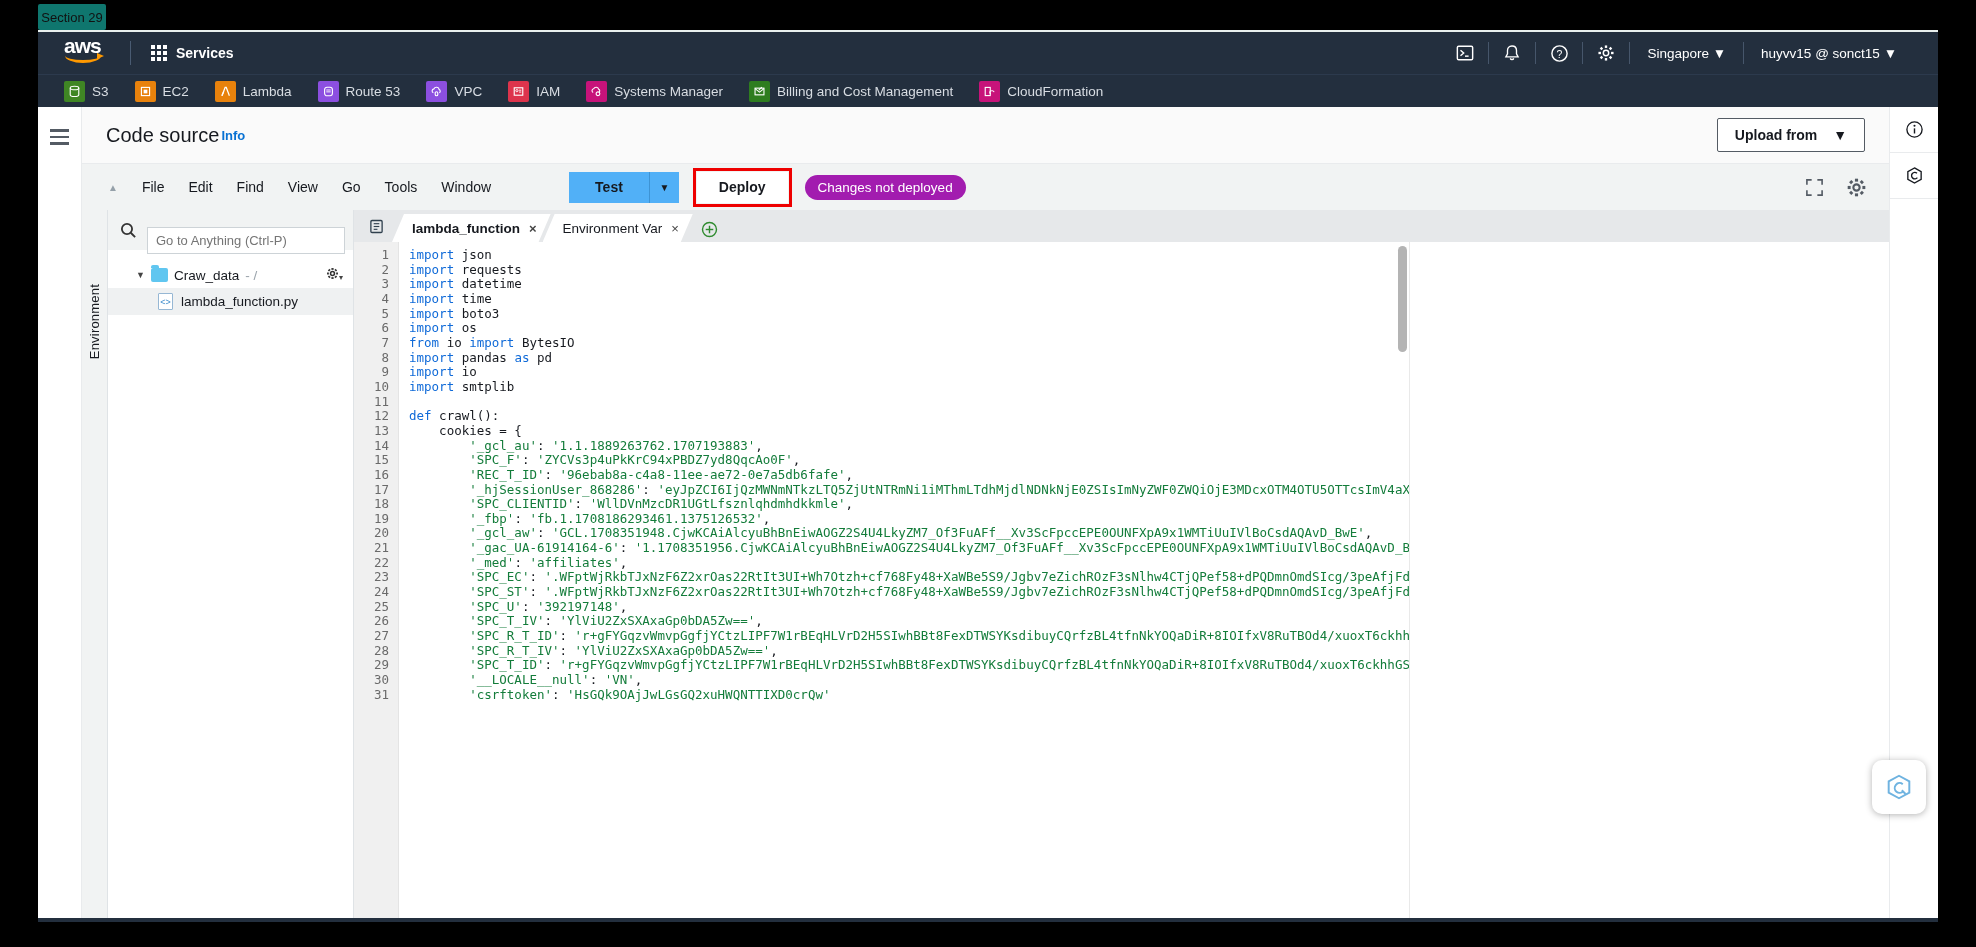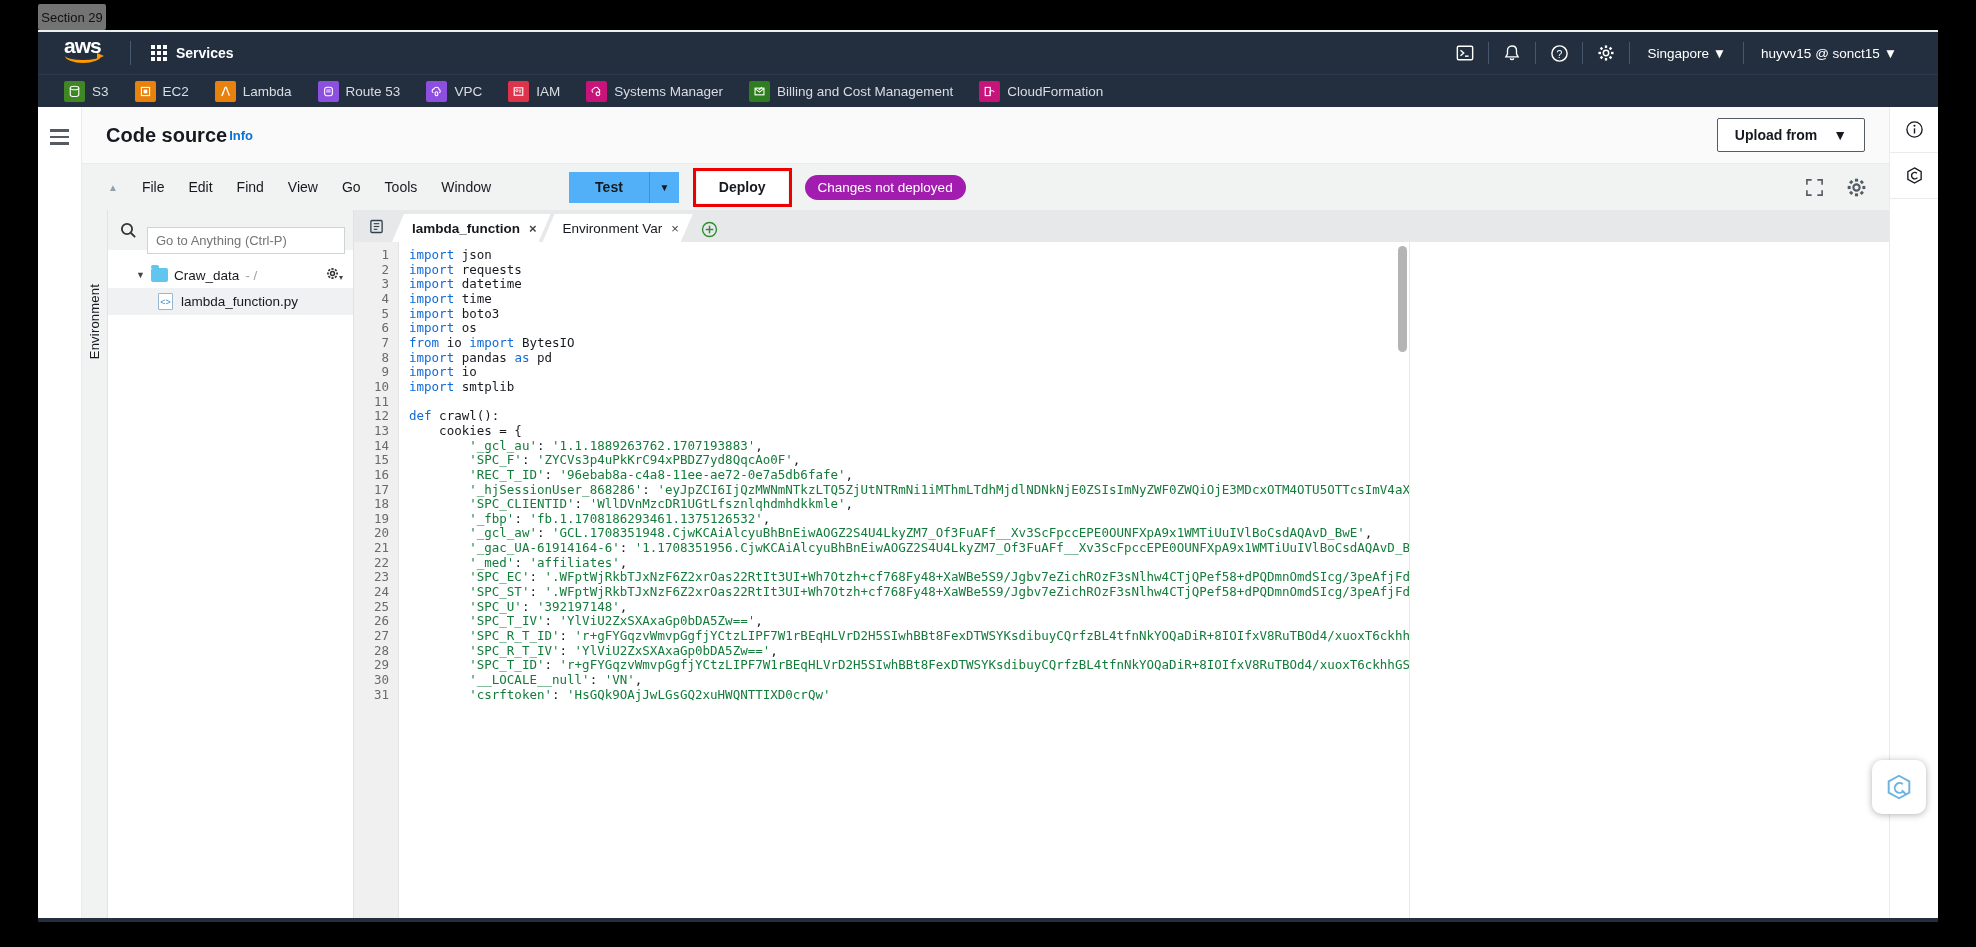--- a/index.html
+++ b/index.html
@@ -7,21 +7,21 @@
     width: 1976px; height: 947px;
     background: #000;
     font-family: "Liberation Sans", sans-serif;
     overflow: hidden;
   }
 
   
   .section-chip {
     position: absolute; left: 38px; top: 4px;
     width: 68px; height: 26px;
-    background: #737373; color: #111;
+    background: #0f766e; color: #111;
     font-size: 13px; display: flex; align-items: center;
     justify-content: center; border-radius: 2px;
   }
 
   
   .viewport {
     position: absolute; left: 38px; top: 30px;
     width: 1900px; height: 892px;
     background: #ffffff; overflow: hidden;
   }
@@ -98,21 +98,21 @@
               padding-top: 22px; display: flex; justify-content: center; }
   .burger { width: 19px; cursor: pointer; }
   .burger i { display: block; height: 2.5px; background: #545b64; margin-bottom: 4px; }
 
   .content { flex: 1; display: flex; flex-direction: column;
              border-right: 1px solid #e9ebed; min-width: 0; }
 
   .panelhead { height: 57px; background: #fafafa; display: flex;
                align-items: center; padding: 0 24px;
                border-bottom: 1px solid #e9ebed; }
-  .panelhead h1 { font-size: 20px; color: #16191f; font-weight: 700; }
+  .panelhead h1 { font-size: 20px; color: #16191f; font-weight: 400; }
   .panelhead .info { color: #0972d3; font-size: 13px; margin-left: 2px;
                      cursor: pointer; font-weight: 700; }
   .upbtn { margin-left: auto; height: 34px; min-width: 148px; border: 1px solid #545b64;
            background: #fff; color: #16191f; font-size: 14px; font-weight: 700;
            display: flex; align-items: center; justify-content: center; gap: 16px;
            border-radius: 2px; cursor: pointer; padding: 0 16px; }
 
   
   .edtoolbar { height: 46px; background: #f1f3f3; display: flex;
                align-items: center; padding-left: 14px; gap: 0; }

